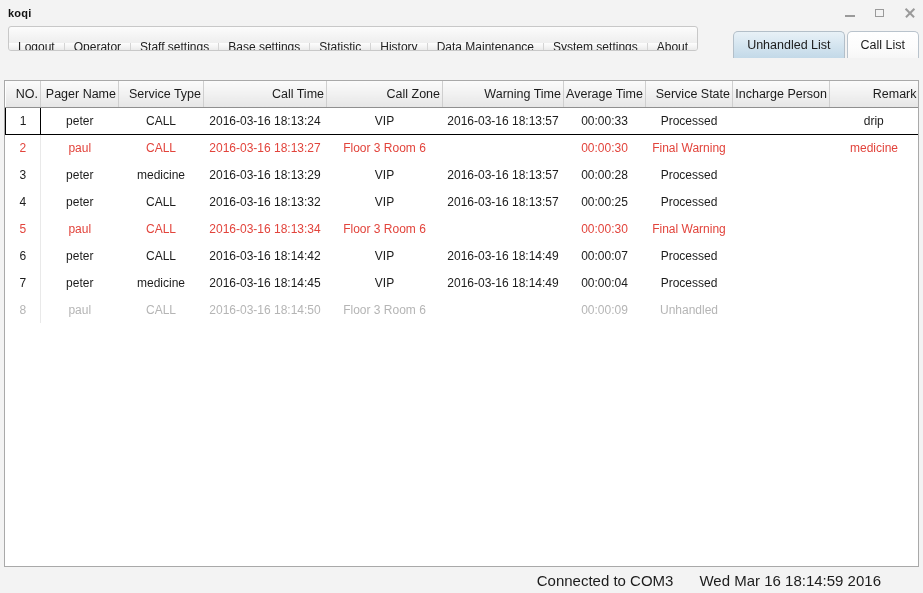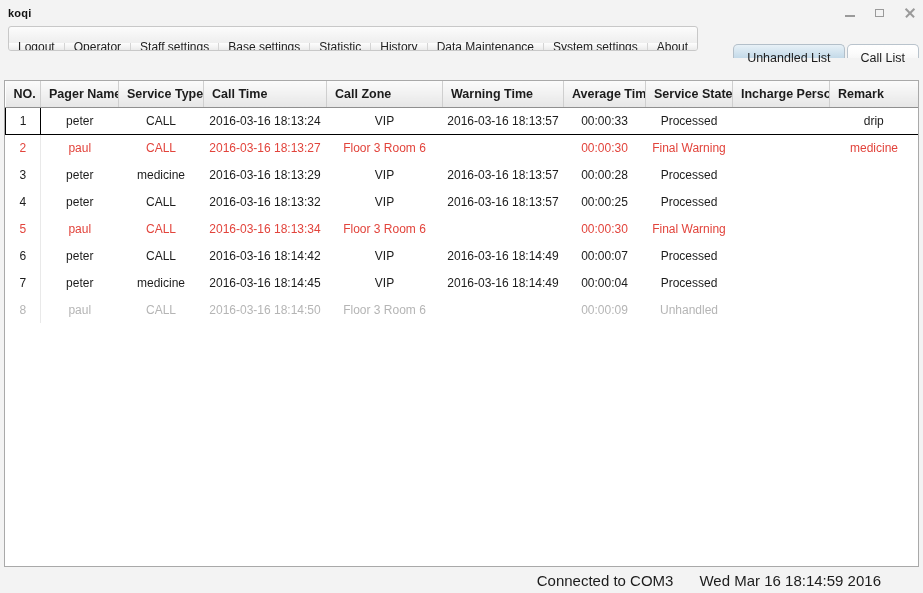--- a/index.html
+++ b/index.html
@@ -109,21 +109,21 @@
   
   .tabs {
     position: absolute;
     right: 4px;
     top: 2px;
     display: flex;
     align-items: flex-end;
     height: 30px;
   }
   .tab {
-    height: 14px;
+    height: 27px;
     line-height: 27px;
     padding: 0 13px;
     font-size: 12.5px;
     color: #1c1c1c;
     border: 1px solid #b3bfc9;
     border-bottom: none;
     border-radius: 5px 5px 0 0;
     box-sizing: border-box;
     cursor: default;
     white-space: nowrap;
@@ -155,25 +155,25 @@
     width: 100%;
     border-collapse: collapse;
     table-layout: fixed;
     font-size: 12px;
   }
   table.grid thead th {
     height: 26px;
     background: linear-gradient(to bottom, #fbfbfb 0%, #f1f1f1 50%, #e6e6e6 100%);
     border-right: 1px solid #cfcfcf;
     border-bottom: 1px solid #8f8f8f;
-    font-weight: bold;
+    font-weight: normal;
     font-size: 12.5px;
     color: #1c1c1c;
-    text-align: left;
-    padding: 0 8px;
+    text-align: right;
+    padding: 0 2px;
     box-sizing: border-box;
     white-space: nowrap;
     overflow: hidden;
   }
   table.grid thead th:last-child { border-right: none; }
 
   table.grid tbody td {
     height: 27px;
     text-align: center;
     padding: 0 3px;

